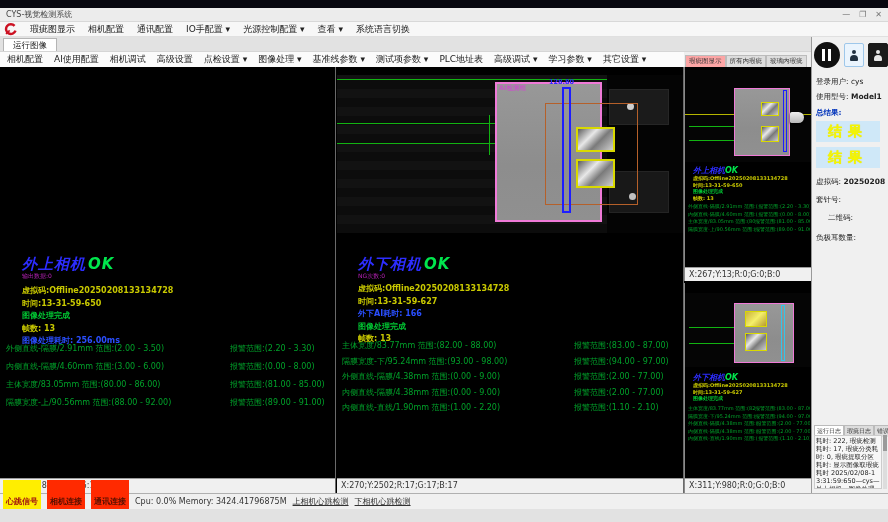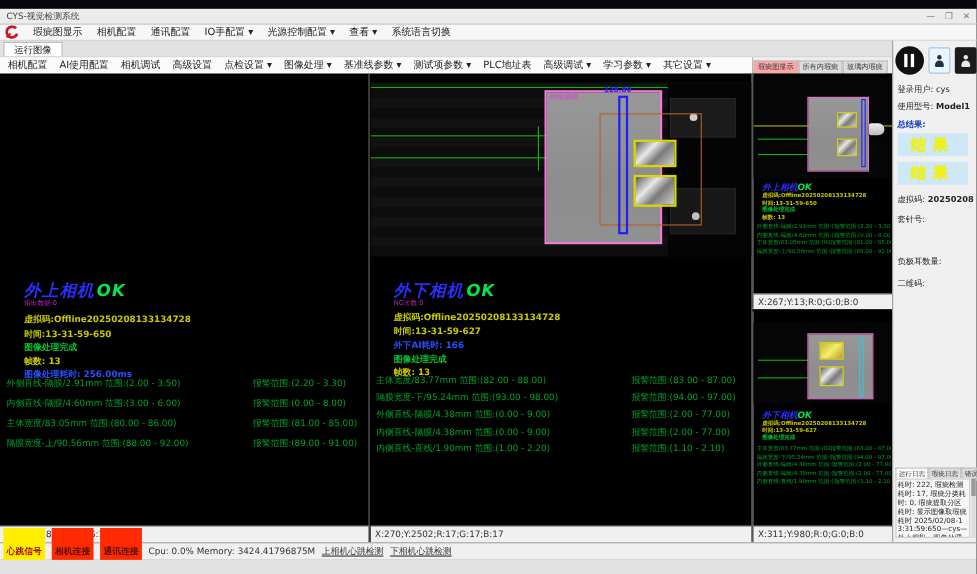--- a/index.html
+++ b/index.html
@@ -339,21 +339,21 @@
         </div>
 
     </div>
     <div class="lbl" style="left:4px;top:40px;"><span>登录用户:</span> <span>cys</span></div>
     <div class="lbl" style="left:4px;top:55px;"><span>使用型号:</span> <b>Model1</b></div>
     <div class="lbl blue" style="left:4px;top:71px;color:#0033bb;font-weight:bold;">总结果:</div>
     <div class="resultbox" style="top:84px;">结果</div>
     <div class="resultbox" style="top:110px;">结果</div>
     <div class="lbl" style="left:4px;top:140px;"><span>虚拟码:</span> <b>20250208</b></div>
     <div class="lbl" style="left:4px;top:158px;">套针号:</div>
-    <div class="lbl" style="left:4px;top:176px;margin-top:40px;">二维码:</div>
+    <div class="lbl" style="left:16px;top:176px;">二维码:</div>
     <div class="lbl" style="left:4px;top:196px;">负极耳数量:</div>
 
     <div id="logtabs">
       <span class="lt active">运行日志</span>
       <span class="lt">瑕疵日志</span>
       <span class="lt">错误日志</span>
     </div>
     <div id="logbox">耗时: 222, 瑕疵检测耗时: 17, 瑕疵分类耗时: 0, 瑕疵提取分区耗时: 显示图像取瑕疵耗时 2025/02/08-13:31:59:650—cys—外上相机—图像处理耗时: 258.00ms</div>
     <div id="sidescroll">
         <div class="thumb"></div>

